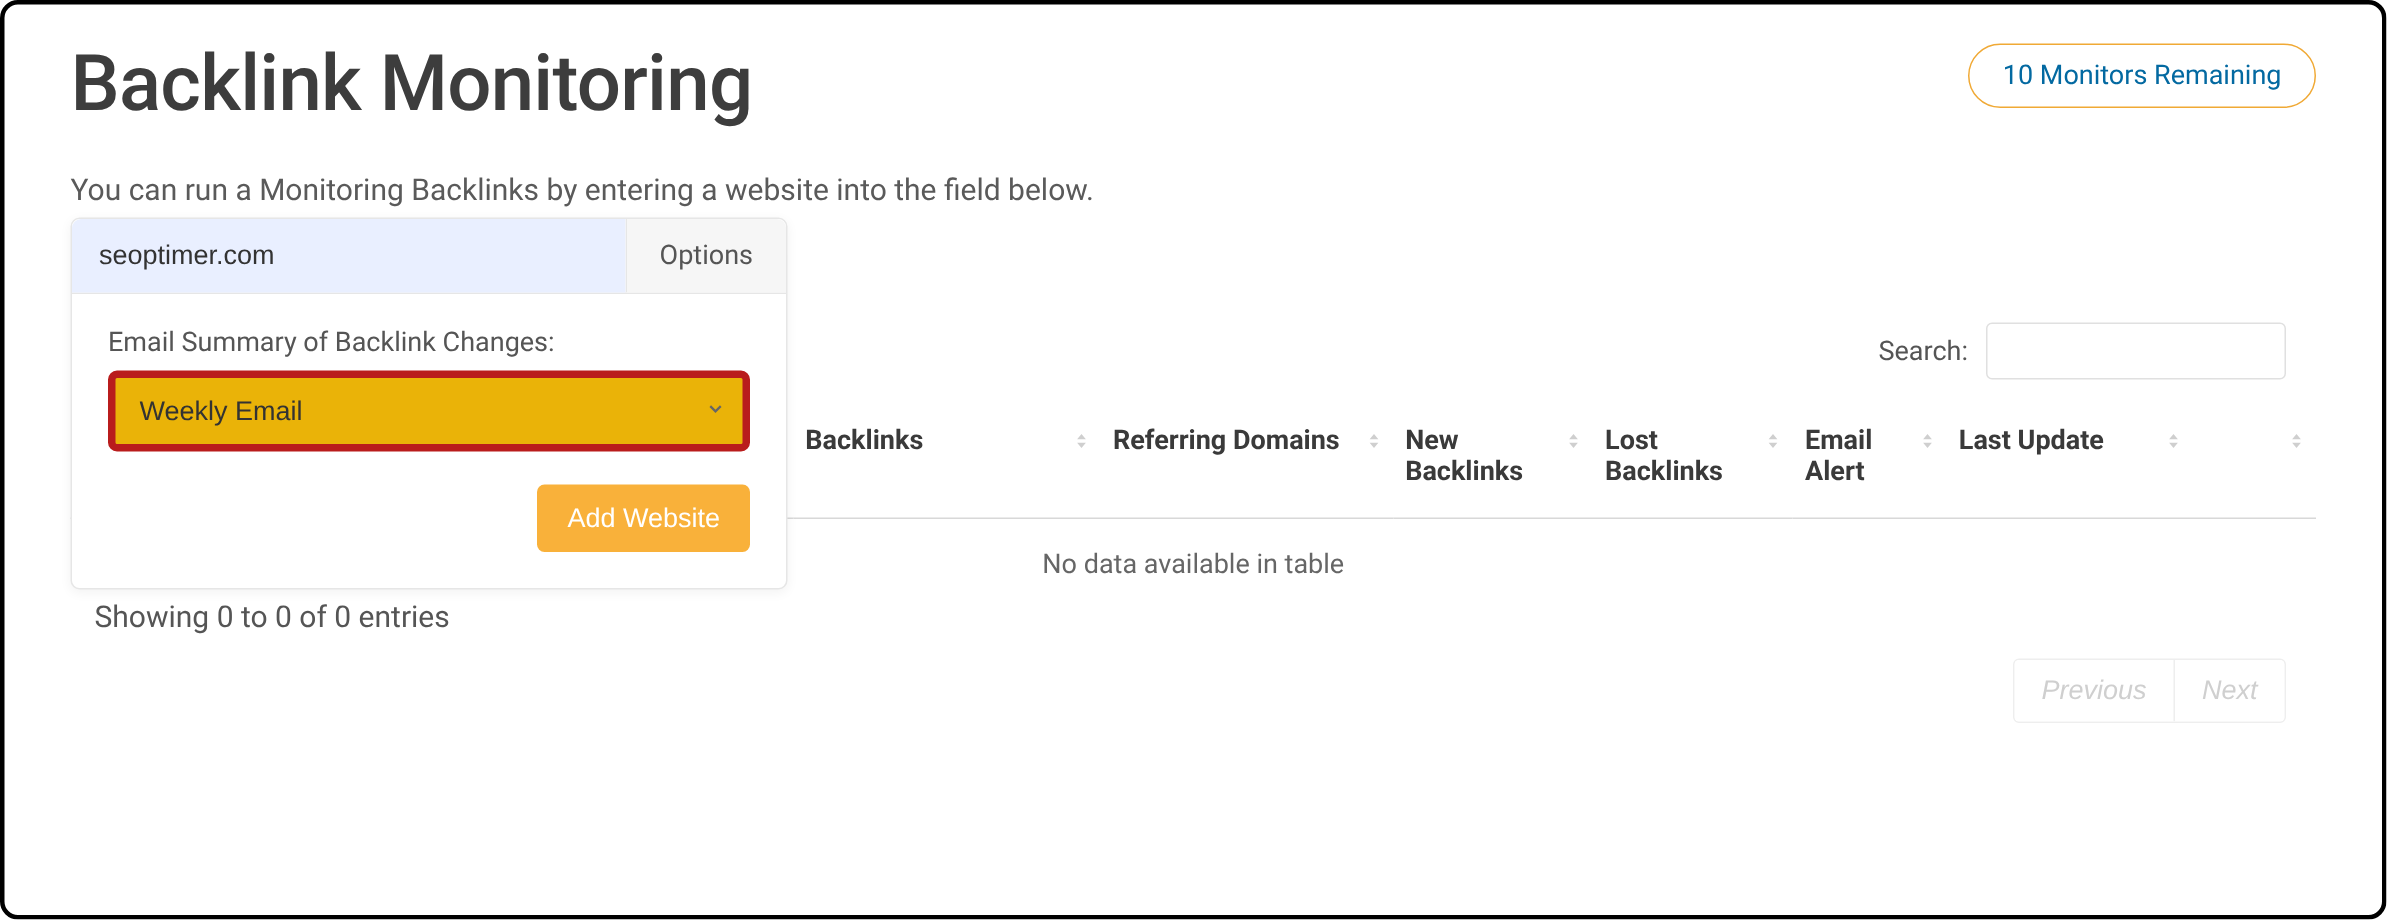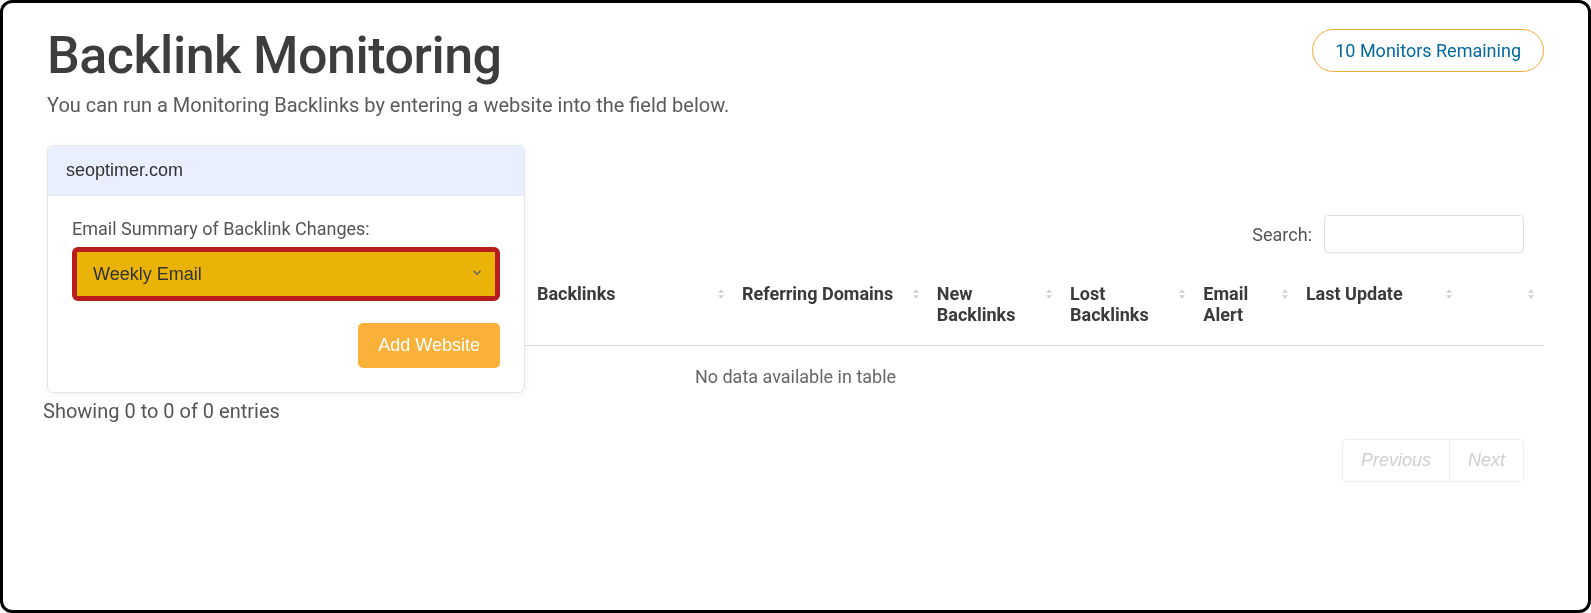--- a/index.html
+++ b/index.html
@@ -35,21 +35,21 @@
     border: 1.5px solid #f0a935;
     color: #0369a1;
     border-radius: 999px;
     padding: 10px 22px;
     font-size: 18px;
     font-weight: 400;
     background: #fff;
     margin-top: 4px;
   }
   .subtitle {
-    margin-top: 7px;
+    margin-top: 28px;
     font-size: 20px;
     color: #5a5a5a;
   }
   .panel {
     position: absolute;
     top: 142px;
     left: 44px;
     width: 478px;
     background: #fff;
     border: 1px solid #e6e6e6;
@@ -181,21 +181,21 @@
     text-align: center;
     padding: 20px 0 8px 0;
     font-size: 18px;
     color: #666;
     border-bottom: none;
   }
 
   .table-info {
     position: absolute;
     top: 396px;
-    left: 40px;
+    left: 60px;
     font-size: 20px;
     color: #555;
   }
 
   .pager {
     position: absolute;
     top: 436px;
     right: 64px;
     display: flex;
     border: 1px solid #eee;
@@ -232,20 +232,21 @@
   <div class="header-row">
     <h1 class="title">Backlink Monitoring</h1>
     <div class="badge">10 Monitors Remaining</div>
   </div>
 
   <p class="subtitle">You can run a Monitoring Backlinks by entering a website into the field below.</p>
 
   <div class="panel">
     <div class="panel-tabs">
       <input class="tab-input" value="seoptimer.com" style="">
+      <div class="tab-options">Options</div>
     </div>
     <div class="panel-body">
       <div class="panel-label">Email Summary of Backlink Changes:</div>
       <div class="select-wrap">
         <select class="select">
           <option>Weekly Email</option>
         </select>
         <span class="select-caret">
           <svg width="14" height="14" viewBox="0 0 24 24" fill="none" stroke="currentColor" stroke-width="2.5">
               <polyline points="6 9 12 15 18 9"></polyline>

